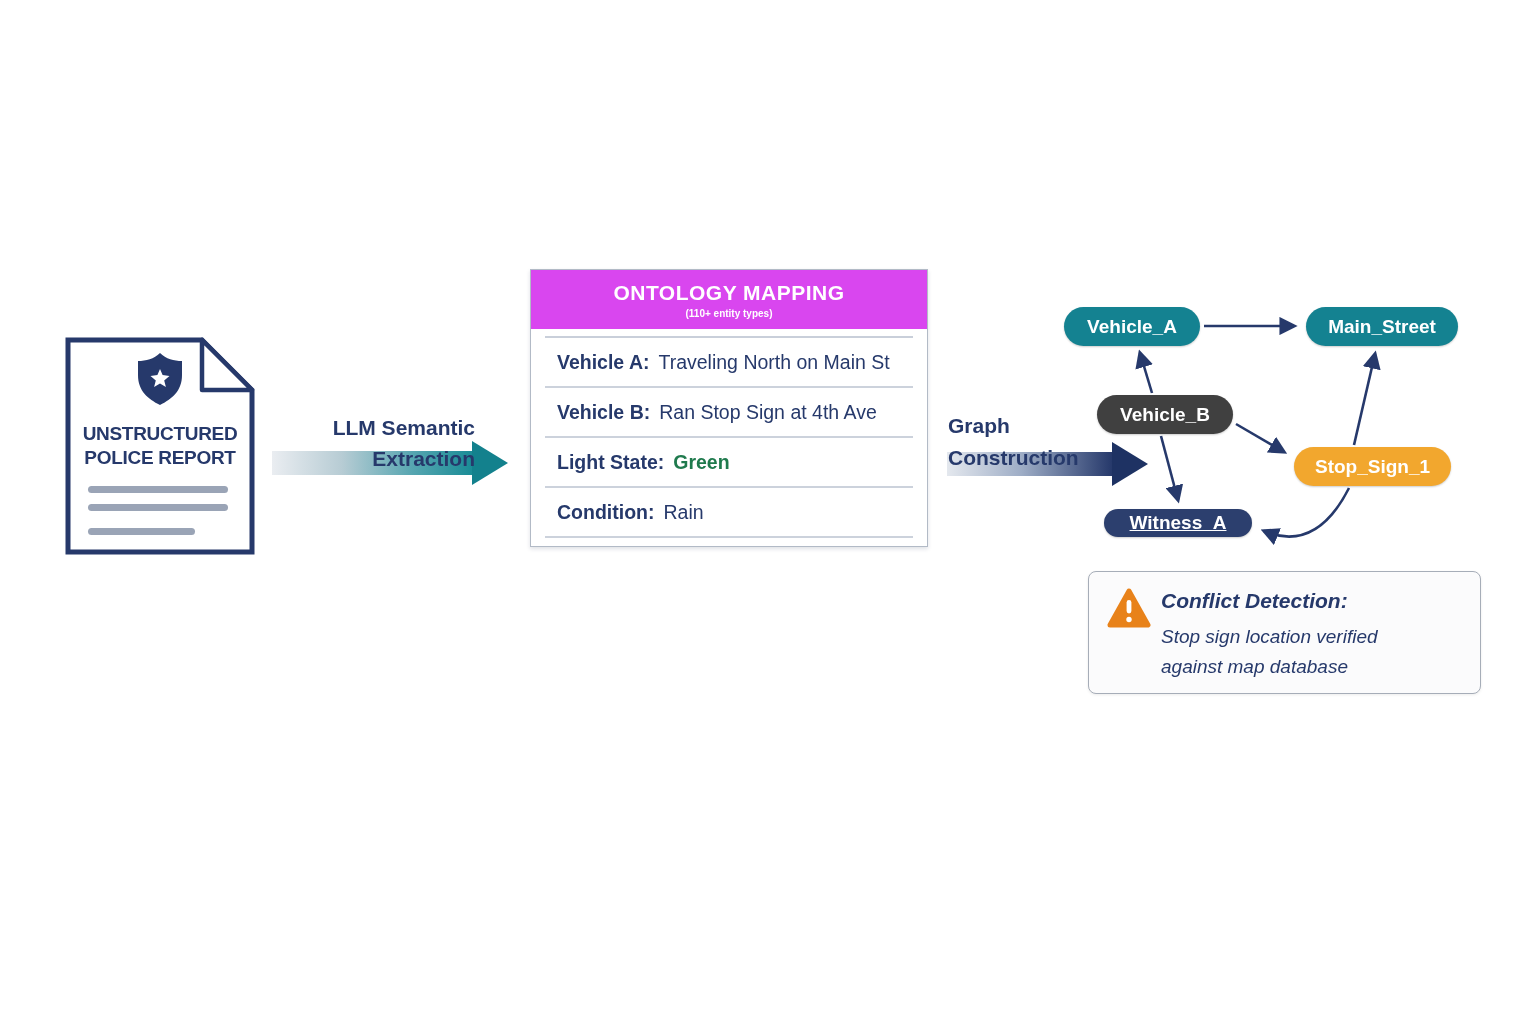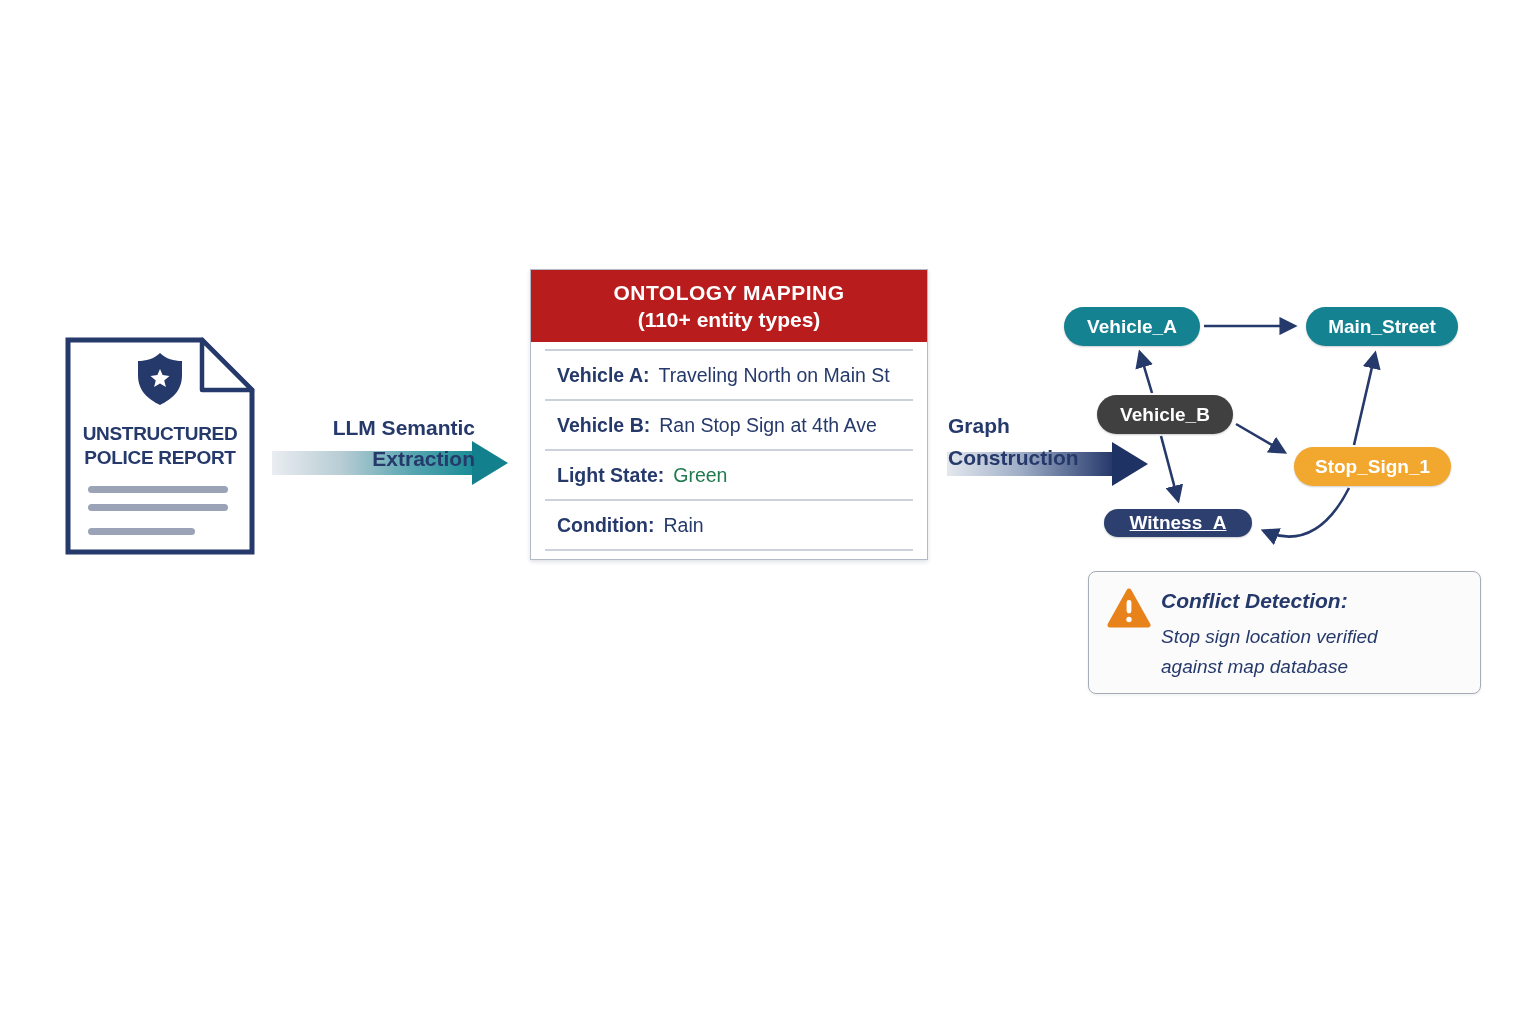--- a/index.html
+++ b/index.html
@@ -28,30 +28,30 @@
     border-top: 22px solid transparent; border-bottom: 22px solid transparent; }
   .arrow-head.teal { border-left: 36px solid #13818d; }
   .arrow-head.navy { border-left: 36px solid #1e3263; }
   .arrow-label { position: absolute; font-weight: 700; font-size: 21px;
     color: #26396B; line-height: 31px; z-index: 5; }
 
   
   .panel { left: 530px; top: 269px; width: 396px;
     background: #fff; border: 1.5px solid #b2bac6;
     box-shadow: 0 2px 4px rgba(40,55,90,0.15); }
-  .panel-header { background: #b91c1c; color: #fff; text-align: center; padding: 11px 0 10px; }
+  .panel-header { background: #d946ef; color: #fff; text-align: center; padding: 11px 0 10px; }
   .panel-title { font-size: 21px; font-weight: 700; letter-spacing: 0.5px; }
-  .panel-subtitle { font-size: 21px; font-weight: 600; margin-top: 3px; }
+  .panel-subtitle { font-size: 10px; font-weight: 600; margin-top: 3px; }
   .panel-body { padding: 4px 14px 8px; }
   .panel-topline { height: 2px; background: #c9cfda; margin-top: 3px; }
   .panel-row { display: flex; align-items: baseline; padding: 13px 0 12px 12px;
     border-bottom: 2px solid #ccd2dc; font-size: 19.5px; }
   .row-label { font-weight: 700; color: #26396B; margin-right: 9px; white-space: nowrap; }
   .row-value { font-weight: 400; color: #26396B; }
-  .row-value.strong { font-weight: 400; }
+  .row-value.strong { font-weight: 700; }
 
   
   .node { position: absolute; border-radius: 20px; color: #fff;
     font-weight: 700; font-size: 19px; display: flex; align-items: center;
     justify-content: center; box-shadow: 0 1px 2px rgba(0,0,0,0.2); }
   #edges { position: absolute; left: 0; top: 0; pointer-events: none; }
 
   
   .conflict { left: 1088px; top: 571px; width: 391px; height: 121px;
     background: #fbfbfc; border: 1.5px solid #a6adb8; border-radius: 8px;

